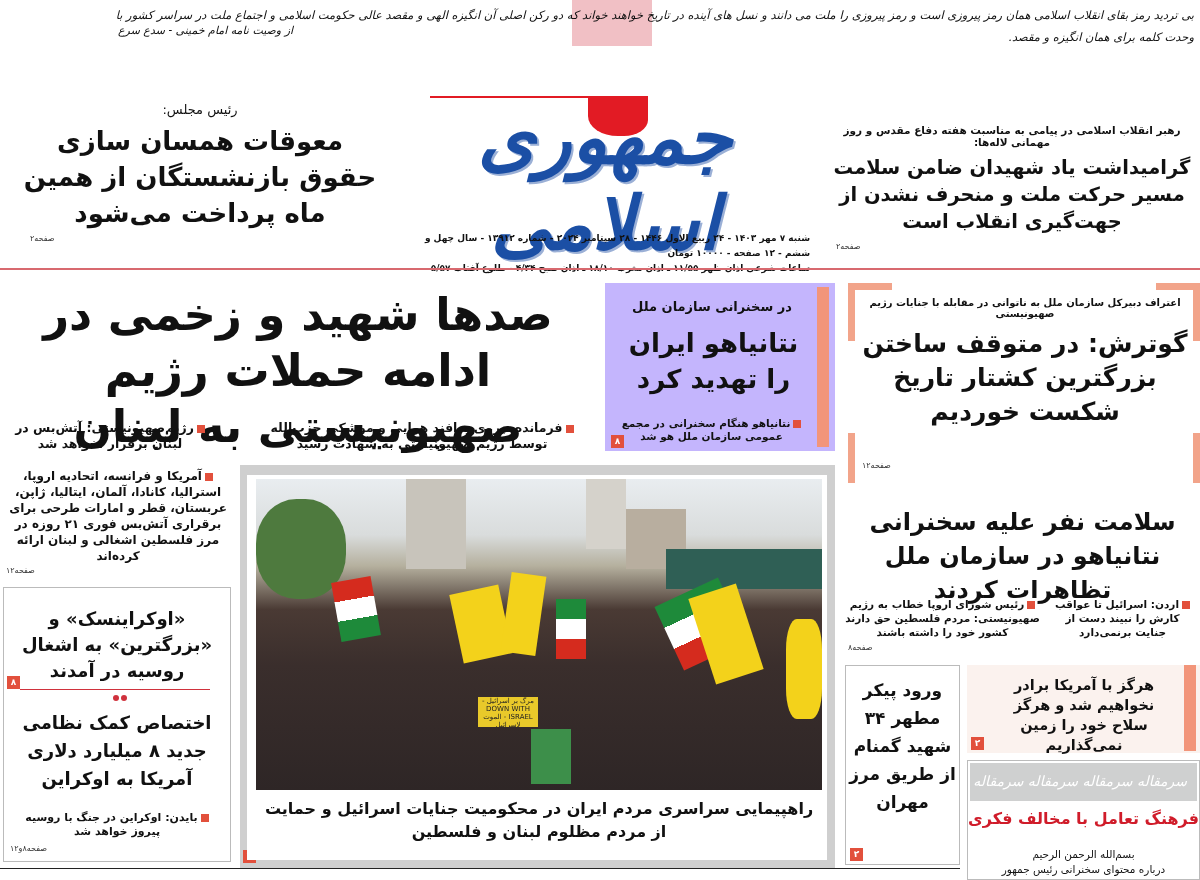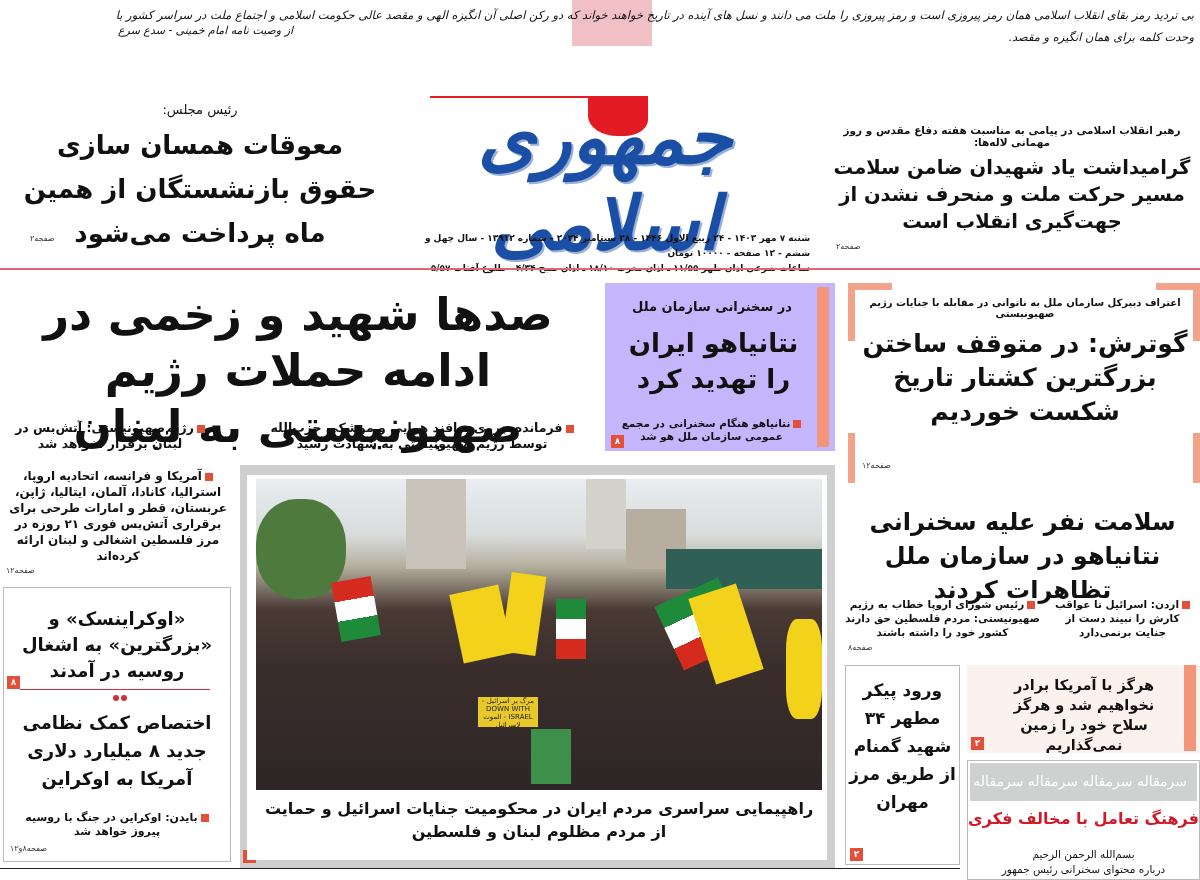--- a/index.html
+++ b/index.html
@@ -12,21 +12,21 @@
   .pbadge { position: absolute; width: 13px; height: 13px; background: #e2503c; color: #fff; font-size: 9px; font-weight: bold; text-align: center; line-height: 13px; }
 
   
   #quote { top: 4px; right: 6px; width: 1100px; font-family: "DejaVu Serif", serif; font-style: italic; font-size: 11.5px; line-height: 22px; text-align: right; }
   #quote-sign { top: 24px; left: 118px; font-family: "DejaVu Serif", serif; font-style: italic; font-size: 11px; direction: rtl; }
   #quote-highlight { top: 0; left: 572px; width: 80px; height: 46px; background: rgba(230,140,150,0.55); }
 
   
   #majlis { top: 102px; left: 20px; width: 360px; }
   #majlis .kicker { font-size: 13px; }
-  #majlis .head { font-size: 26px; line-height: 44px; margin-top: 6px; font-weight: bold; }
+  #majlis .head { font-size: 26px; line-height: 36px; margin-top: 6px; font-weight: bold; }
   #majlis .pg { position: absolute; left: 10px; top: 132px; }
 
   
   #logo { top: 76px; left: 410px; width: 390px; height: 150px; }
   #logo .line { position: absolute; top: 20px; left: 20px; width: 195px; height: 2px; background: #e21b24; }
   #logo .drip { position: absolute; top: 20px; left: 178px; width: 60px; height: 40px; background: #e21b24; border-radius: 0 0 40% 50%; }
   #logo .text { position: absolute; top: 18px; left: 0; width: 390px; text-align: center; font-family: "DejaVu Serif", serif; font-style: italic; font-weight: bold; font-size: 74px; color: #1b4fa5; text-shadow: 2px 2px 0 #9bb0d6; letter-spacing: -2px; }
 
   #dateline { top: 231px; left: 410px; width: 400px; font-size: 9px; line-height: 15px; text-align: right; font-weight: bold; }
 
@@ -95,21 +95,21 @@
   #martyrs .pbadge { left: 4px; top: 182px; }
 
   
   #never { top: 665px; left: 967px; width: 233px; height: 88px; background: #fbf2ee; }
   #never .bar { position: absolute; right: 4px; top: 0; width: 12px; height: 86px; background: #f2957a; }
   #never .head { position: absolute; top: 10px; right: 26px; width: 180px; font-size: 14.5px; line-height: 20px; text-align: center; font-weight: bold; }
   #never .pbadge { left: 4px; top: 72px; }
 
   
   #column { top: 760px; left: 967px; width: 233px; height: 120px; border: 1px solid #bbb; }
-  #column .banner { position: absolute; top: 2px; left: 2px; right: 2px; height: 38px; background: #cfd0d0; color: #fff; font-family: "DejaVu Serif", serif; font-size: 14px; letter-spacing: 30px; padding: 10px 10px 0 8px; overflow: hidden; white-space: nowrap; }
+  #column .banner { position: absolute; top: 2px; left: 2px; right: 2px; height: 38px; background: #cfd0d0; color: #fff; font-family: "DejaVu Serif", serif; font-style: italic; font-size: 14px; letter-spacing: 30px; padding: 10px 10px 0 8px; overflow: hidden; white-space: nowrap; }
   #column .title { position: absolute; top: 48px; left: 0; width: 231px; font-size: 16px; color: #d01c2a; text-align: center; font-weight: 900; }
   #column .body { position: absolute; top: 86px; left: 0; width: 231px; font-size: 10.5px; line-height: 15px; text-align: center; }
 
   #bottom-rule { top: 868px; left: 0; width: 960px; height: 1px; background: #222; }
 </style>
 </head>
 <body>
 
 <div id="quote-highlight" class="abs"></div>
 <div id="quote" class="abs">بی تردید رمز بقای انقلاب اسلامی همان رمز پیروزی است و رمز پیروزی را ملت می دانند و نسل های آینده در تاریخ خواهند خواند که دو رکن اصلی آن انگیزه الهی و مقصد عالی حکومت اسلامی و اجتماع ملت در سراسر کشور با وحدت کلمه برای همان انگیزه و مقصد.</div>

